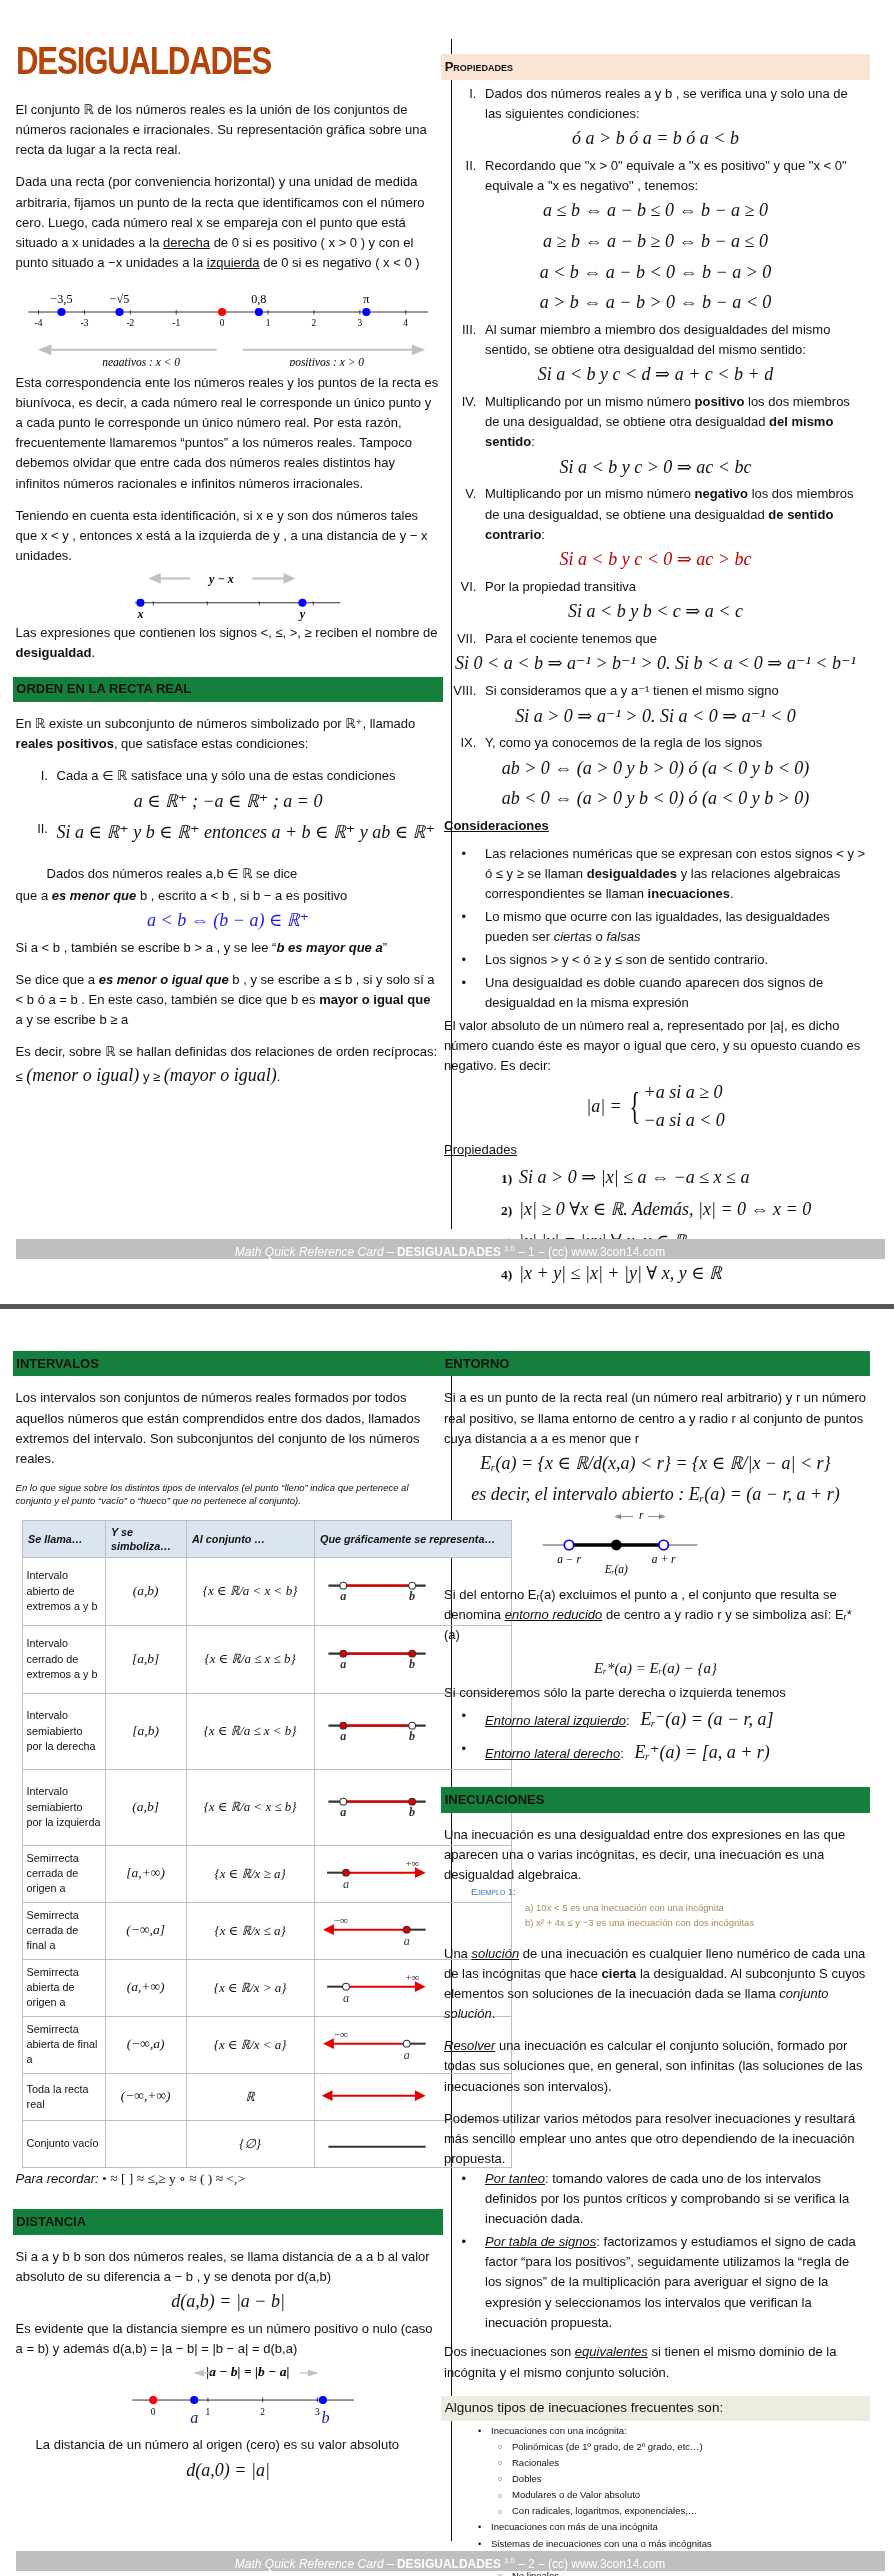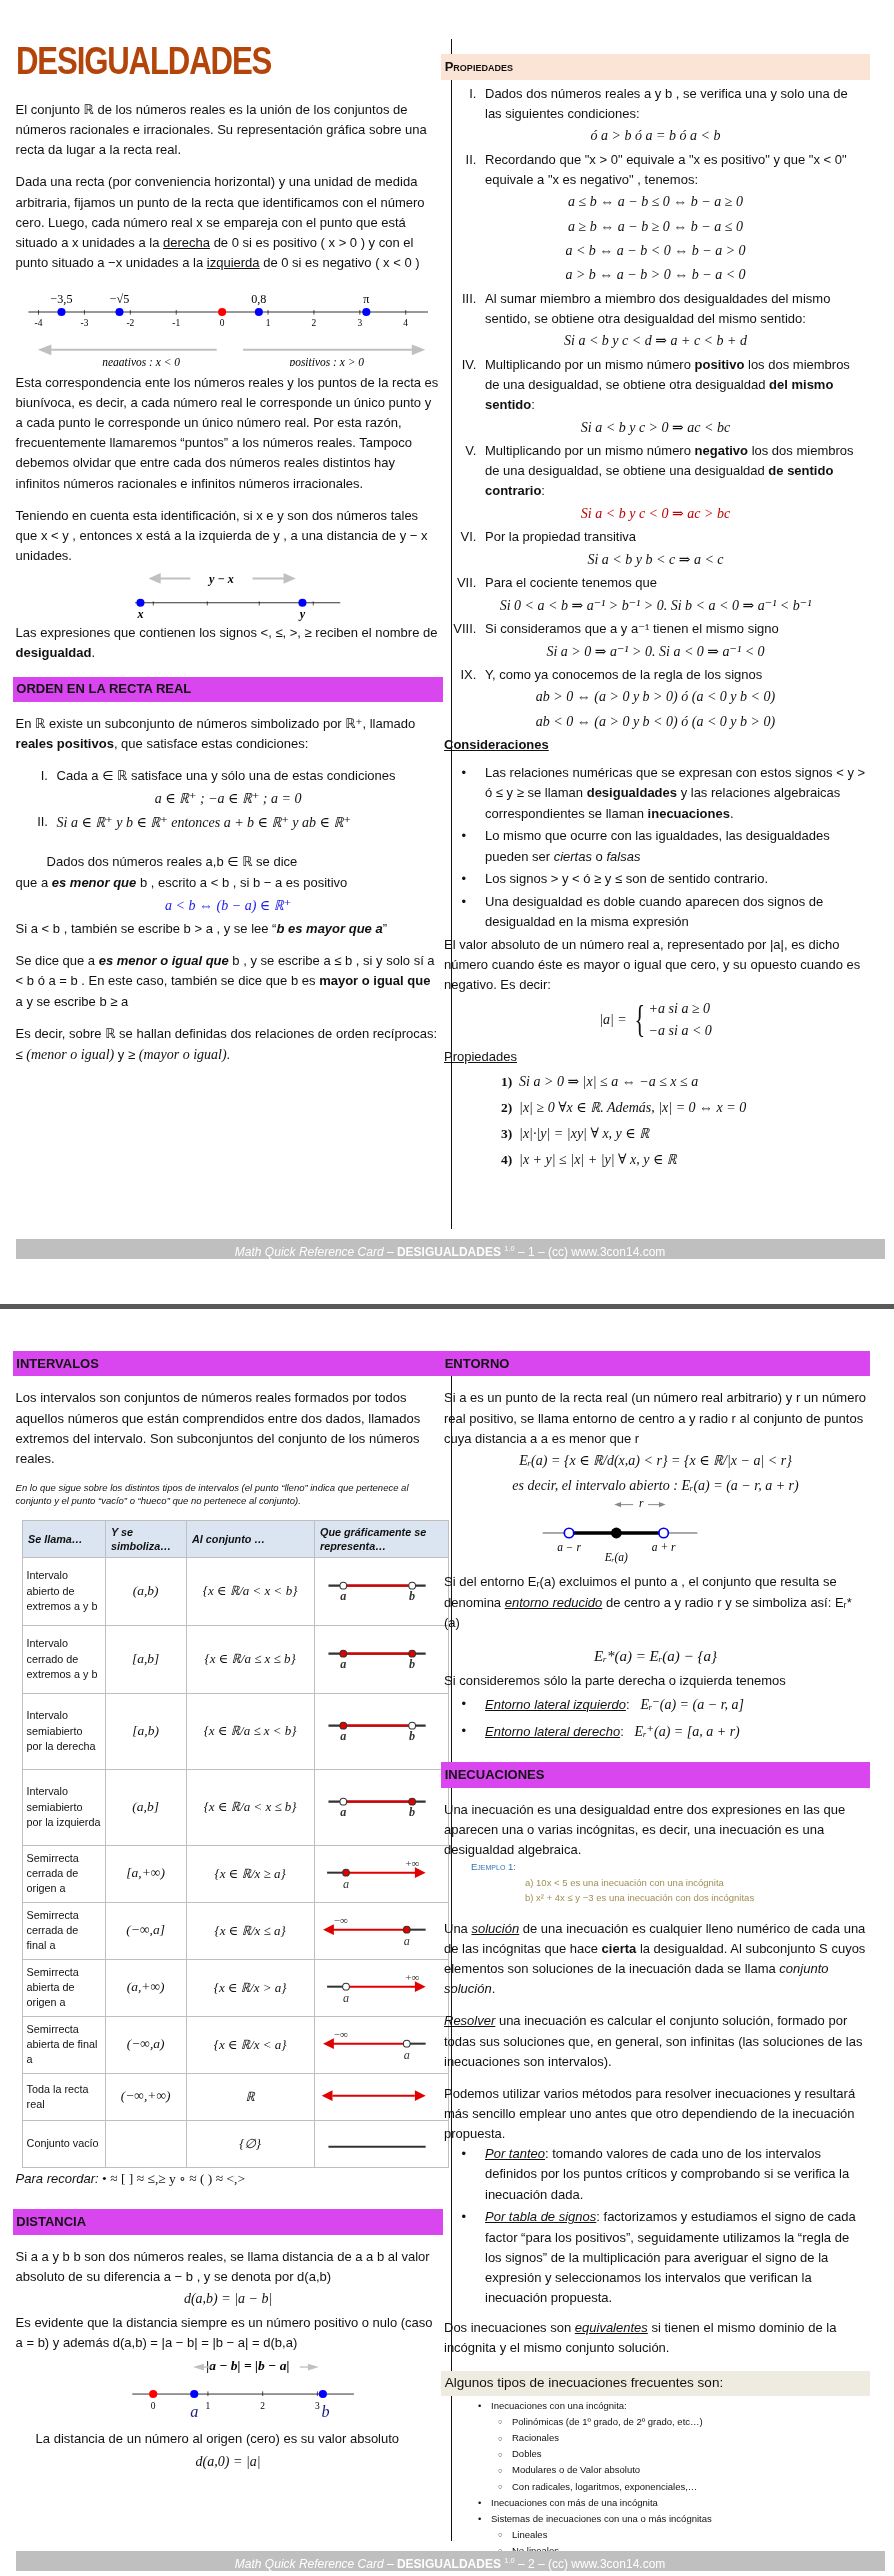--- a/index.html
+++ b/index.html
@@ -1,51 +1,51 @@
 <!DOCTYPE html>
 <html style="font-size:10.8px"><head>
 <meta charset="utf-8">
 <style>
   * { box-sizing: border-box; margin: 0; padding: 0; }
   html, body { width: 895px; background: #ffffff; }
   body { font-family: "Liberation Sans", "DejaVu Sans", sans-serif; color: #111; font-size: 13px; line-height: 1.55; }
-  .m { font-family: "Liberation Serif", "DejaVu Serif", serif; font-style: italic; font-size: 14px; }
+  .m { font-family: "Liberation Serif", "DejaVu Serif", serif; font-style: italic; font-size: 18px; }
   .mu { font-family: "Liberation Serif", "DejaVu Serif", serif; font-size: 13.5px; }
   .page { position: relative; width: 895px; }
   .page1 { height: 1304px; }
   .page2 { height: 1272px; }
   .sep { height: 5.4px; background: #595959; width: 895px; }
   .col { position: absolute; top: 0; }
   .colL { left: 15.6px; width: 425px; }
   .colR { left: 444px; width: 423px; }
   .vline { position: absolute; width: 1.4px; background: #111; left: 451px; }
   .footer { position: absolute; left: 15.6px; width: 869px; height: 20px; background: #bfbfbf; color: #fff; text-align: center; font-size: 12px; line-height: 20px; }
   .footer i { font-style: italic; }
   .footer b { font-weight: bold; }
   .footer sup { font-size: 7.4px; }
   .title { color: #b3440a; font-family: "Liberation Sans", sans-serif; font-weight: bold; font-size: 38px; letter-spacing: -1.4px; transform: scaleX(0.82); transform-origin: left; margin-top: 42px; margin-bottom: 20px; line-height: 1; }
   p { margin-bottom: 12px; }
-  .hdr { background: #d946ef; font-weight: bold; font-size: 13px; padding: 2.7px 3.4px; margin: 13.5px -2.7px 12px -2.7px; }
+  .hdr { background: #15803d; font-weight: bold; font-size: 13px; padding: 2.7px 3.4px; margin: 13.5px -2.7px 12px -2.7px; }
   .hdr-prop { background: #fbe4d5; font-variant: small-caps; font-weight: bold; padding: 2.7px 3.4px; margin: 15px -2.7px 4px -2.7px; }
   .hdr-plain { background: #eeebe0; font-weight: normal; font-size: 13.5px; padding: 2px 3.4px; margin: 13.5px -2.7px 2.7px -2.7px; }
   .blue { color: #1a1aee; }
   .u { text-decoration: underline; }
   .numlist { list-style: none; }
   .numlist li { position: relative; padding-left: 41px; margin-bottom: 1.4px; }
   .numlist li .rn { position: absolute; left: 5.4px; width: 27px; text-align: right; }
   .eq { text-align: center; margin: 1.4px 0 2.7px; }
   .bul { list-style: none; }
   .bul li { position: relative; padding-left: 41px; margin-bottom: 2.7px; }
   .bul li::before { content: "•"; position: absolute; left: 17.6px; }
   .small-bul li { font-size: 9.5px; padding-left: 47px; margin-bottom: 1.4px; }
   .small-bul li::before { left: 34px; }
   .sub-bul { list-style: none; }
   .sub-bul li { font-size: 9.5px; padding-left: 68px; position: relative; margin-bottom: 1.4px; }
   .sub-bul li::before { content: "○"; position: absolute; left: 54px; font-size: 7.4px; top: 1.4px; }
-  table.iv { border-collapse: collapse; width: 427px; margin-left: 6px; font-size: 10.8px; }
+  table.iv { border-collapse: collapse; width: 490px; margin-left: 6px; font-size: 10.8px; }
   table.iv th { background: #dbe5f1; font-style: italic; font-weight: bold; text-align: left; padding: 4px 5.4px; border: 1.4px solid #bfbfbf; font-size: 10.8px; line-height: 1.3; }
   table.iv td { border: 1.4px solid #bfbfbf; padding: 4px 4px; vertical-align: middle; line-height: 1.4; }
   table.iv td.c { text-align: center; }
   .ejemplo { color: #2e74b5; font-variant: small-caps; font-size: 9.5px; margin-left: 27px; }
   .ex { color: #a28e56; font-size: 9.5px; margin-left: 81px; line-height: 1.6; }
   svg text { font-family: "Liberation Serif", serif; }
 </style>
 </head>
 <body>
 

